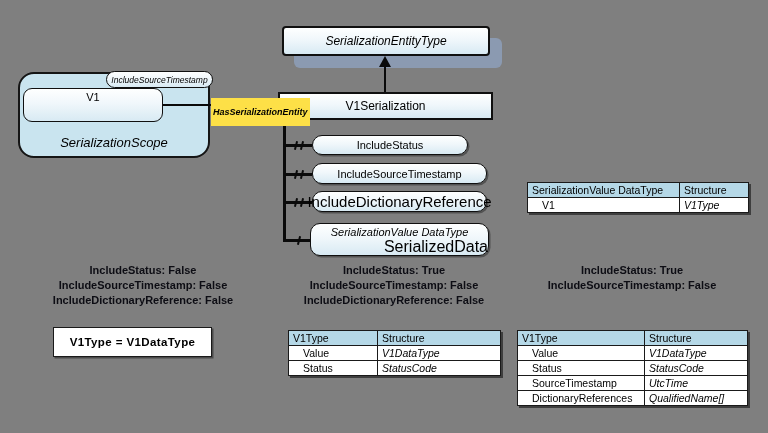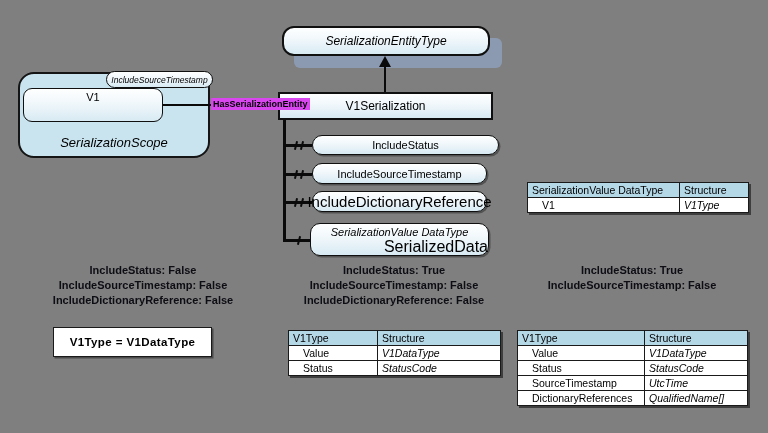--- a/index.html
+++ b/index.html
@@ -30,21 +30,21 @@
   table.dtable th{background:#b5d8e7;}
   table.dtable td.indent{padding-left:14px;}
   .ital{font-style:italic;}
 </style>
 </head>
 <body>
 
 <div class="canvas">
 
   <div class="abs" style="left:294px;top:38px;width:208px;height:30px;background:#8b9ab1;border-radius:6px;"></div>
-  <div class="abs gradbox centertxt" style="left:282px;top:26px;width:208px;height:30px;border-radius:12px;border-width:2px;">
+  <div class="abs gradbox centertxt" style="left:282px;top:26px;width:208px;height:30px;border-radius:4px;border-width:2px;">
     <span class="ital" style="font-size:12px;">SerializationEntityType</span>
   </div>
 
   <div class="abs line" style="left:384px;top:67px;width:2px;height:25px;"></div>
   <div class="abs tri-up" style="left:379px;top:56px;z-index:5;"></div>
 
   <div class="abs gradbox centertxt" style="left:278px;top:92px;width:215px;height:28px;border-width:2px;">
     <span style="font-size:12px;">V1Serialization</span>
   </div>
 
@@ -55,41 +55,41 @@
   <div class="abs gradbox" style="left:23px;top:88px;width:140px;height:34px;border-radius:9px;z-index:2;">
     <div style="text-align:center;font-size:11px;line-height:15px;margin-top:1px;">
       <span>V1</span>
     </div>
   </div>
   <div class="abs" style="left:18px;top:133px;width:192px;text-align:center;">
     <span class="ital" style="font-size:13px;">SerializationScope</span>
   </div>
 
   <div class="abs line" style="left:163px;top:104px;width:107px;height:2px;"></div>
-  <div class="abs" style="left:211px;top:98px;background:#d946ef;padding:0 2px;font-size:9px;font-weight:700;line-height:12px;z-index:2;">
+  <div class="abs" style="left:211px;top:98px;background:#fde047;padding:8px 2px;font-size:9px;font-weight:700;line-height:12px;z-index:2;font-style:italic;">
     <span>HasSerializationEntity</span>
   </div>
   <div class="abs tri-right" style="left:268px;top:100px;"></div>
 
   <div class="abs line" style="left:283px;top:120px;width:2.5px;height:121px;"></div>
 
   <div class="abs line" style="left:283px;top:144px;width:29px;height:2.5px;"></div>
   <div class="abs line" style="left:283px;top:173px;width:29px;height:2.5px;"></div>
   <div class="abs line" style="left:283px;top:201px;width:29px;height:2.5px;"></div>
   <div class="abs line" style="left:283px;top:239px;width:27px;height:2.5px;"></div>
 
   <div class="abs hatch" style="left:295px;top:141px;"></div>
   <div class="abs hatch" style="left:301px;top:141px;"></div>
   <div class="abs hatch" style="left:295px;top:170px;"></div>
   <div class="abs hatch" style="left:301px;top:170px;"></div>
   <div class="abs hatch" style="left:295px;top:198px;"></div>
   <div class="abs hatch" style="left:301px;top:198px;"></div>
   <div class="abs hatch" style="left:298px;top:236px;"></div>
 
-  <div class="abs gradbox roundnode centertxt" style="left:312px;top:135px;width:187px;height:20px;">
+  <div class="abs gradbox roundnode centertxt" style="left:312px;top:135px;width:156px;height:20px;">
     <span style="font-size:11px;">IncludeStatus</span>
   </div>
   <div class="abs gradbox roundnode centertxt" style="left:312px;top:163px;width:175px;height:21px;">
     <span style="font-size:11px;">IncludeSourceTimestamp</span>
   </div>
   <div class="abs gradbox roundnode centertxt" style="left:312px;top:191px;width:175px;height:21px;">
     <span style="font-size:15px;">IncludeDictionaryReference</span>
   </div>
   <div class="abs gradbox roundnode" style="left:310px;top:223px;width:179px;height:33px;">
     <div style="text-align:center;font-size:11px;line-height:15px;margin-top:1px;">

